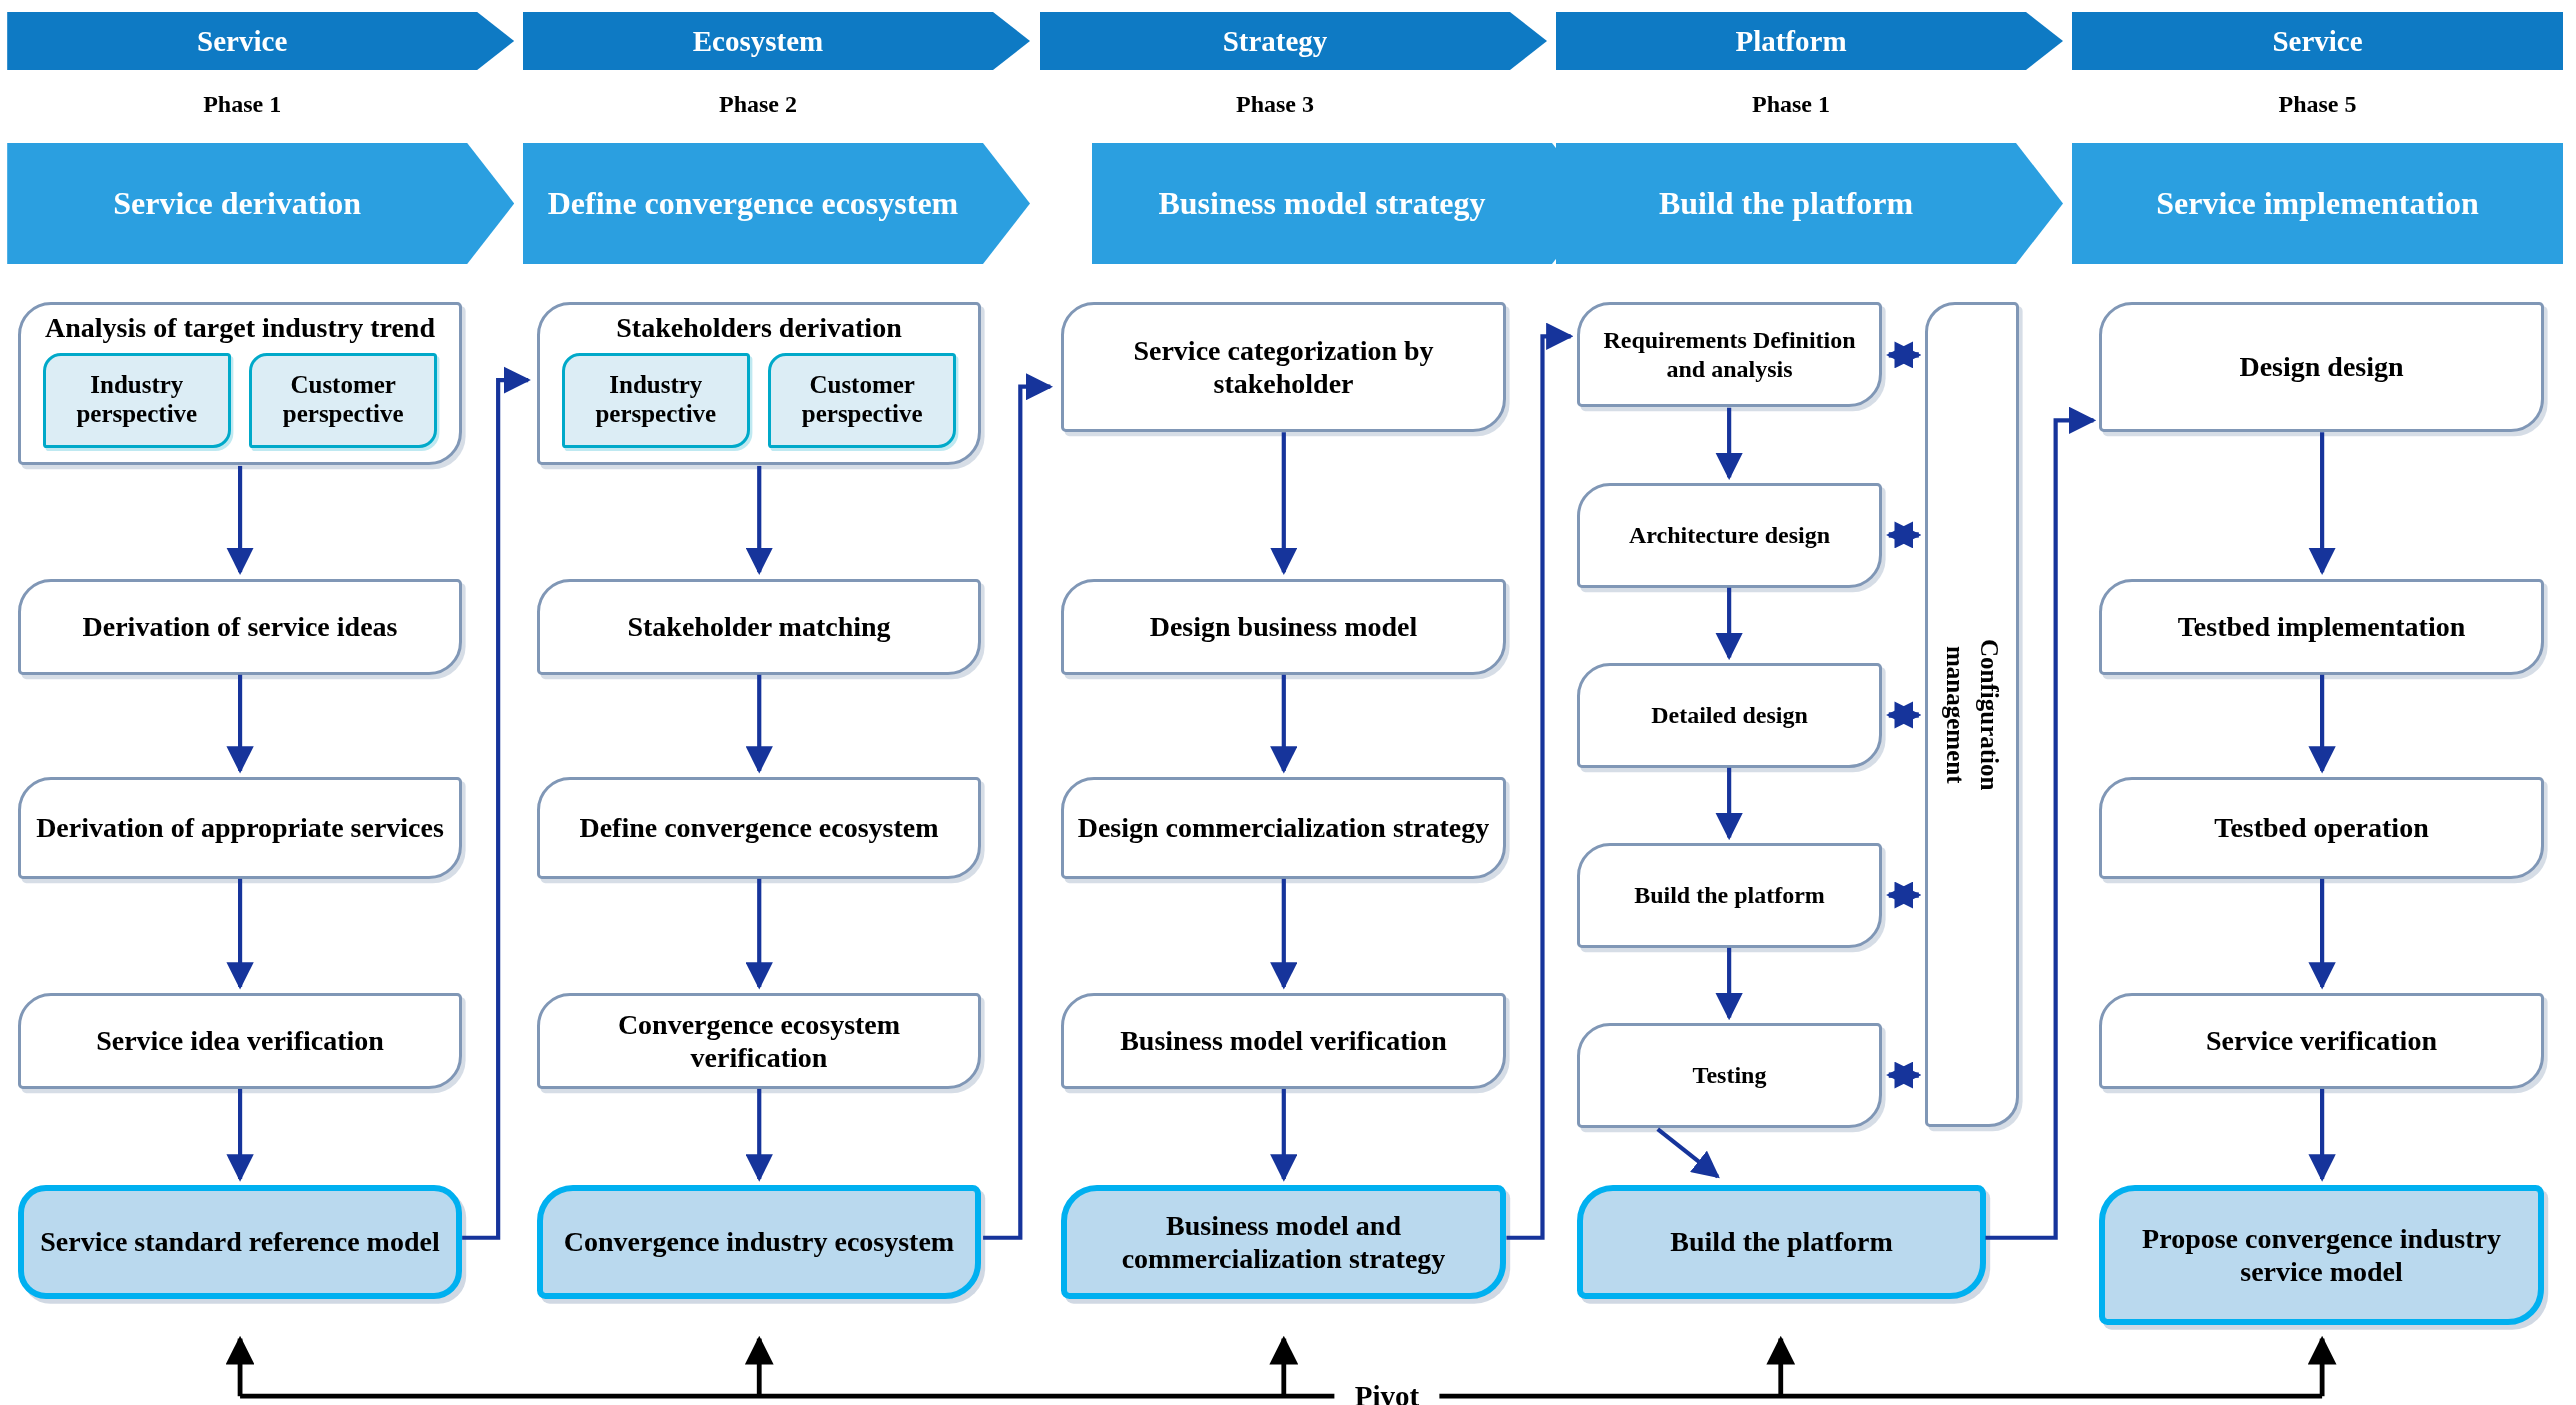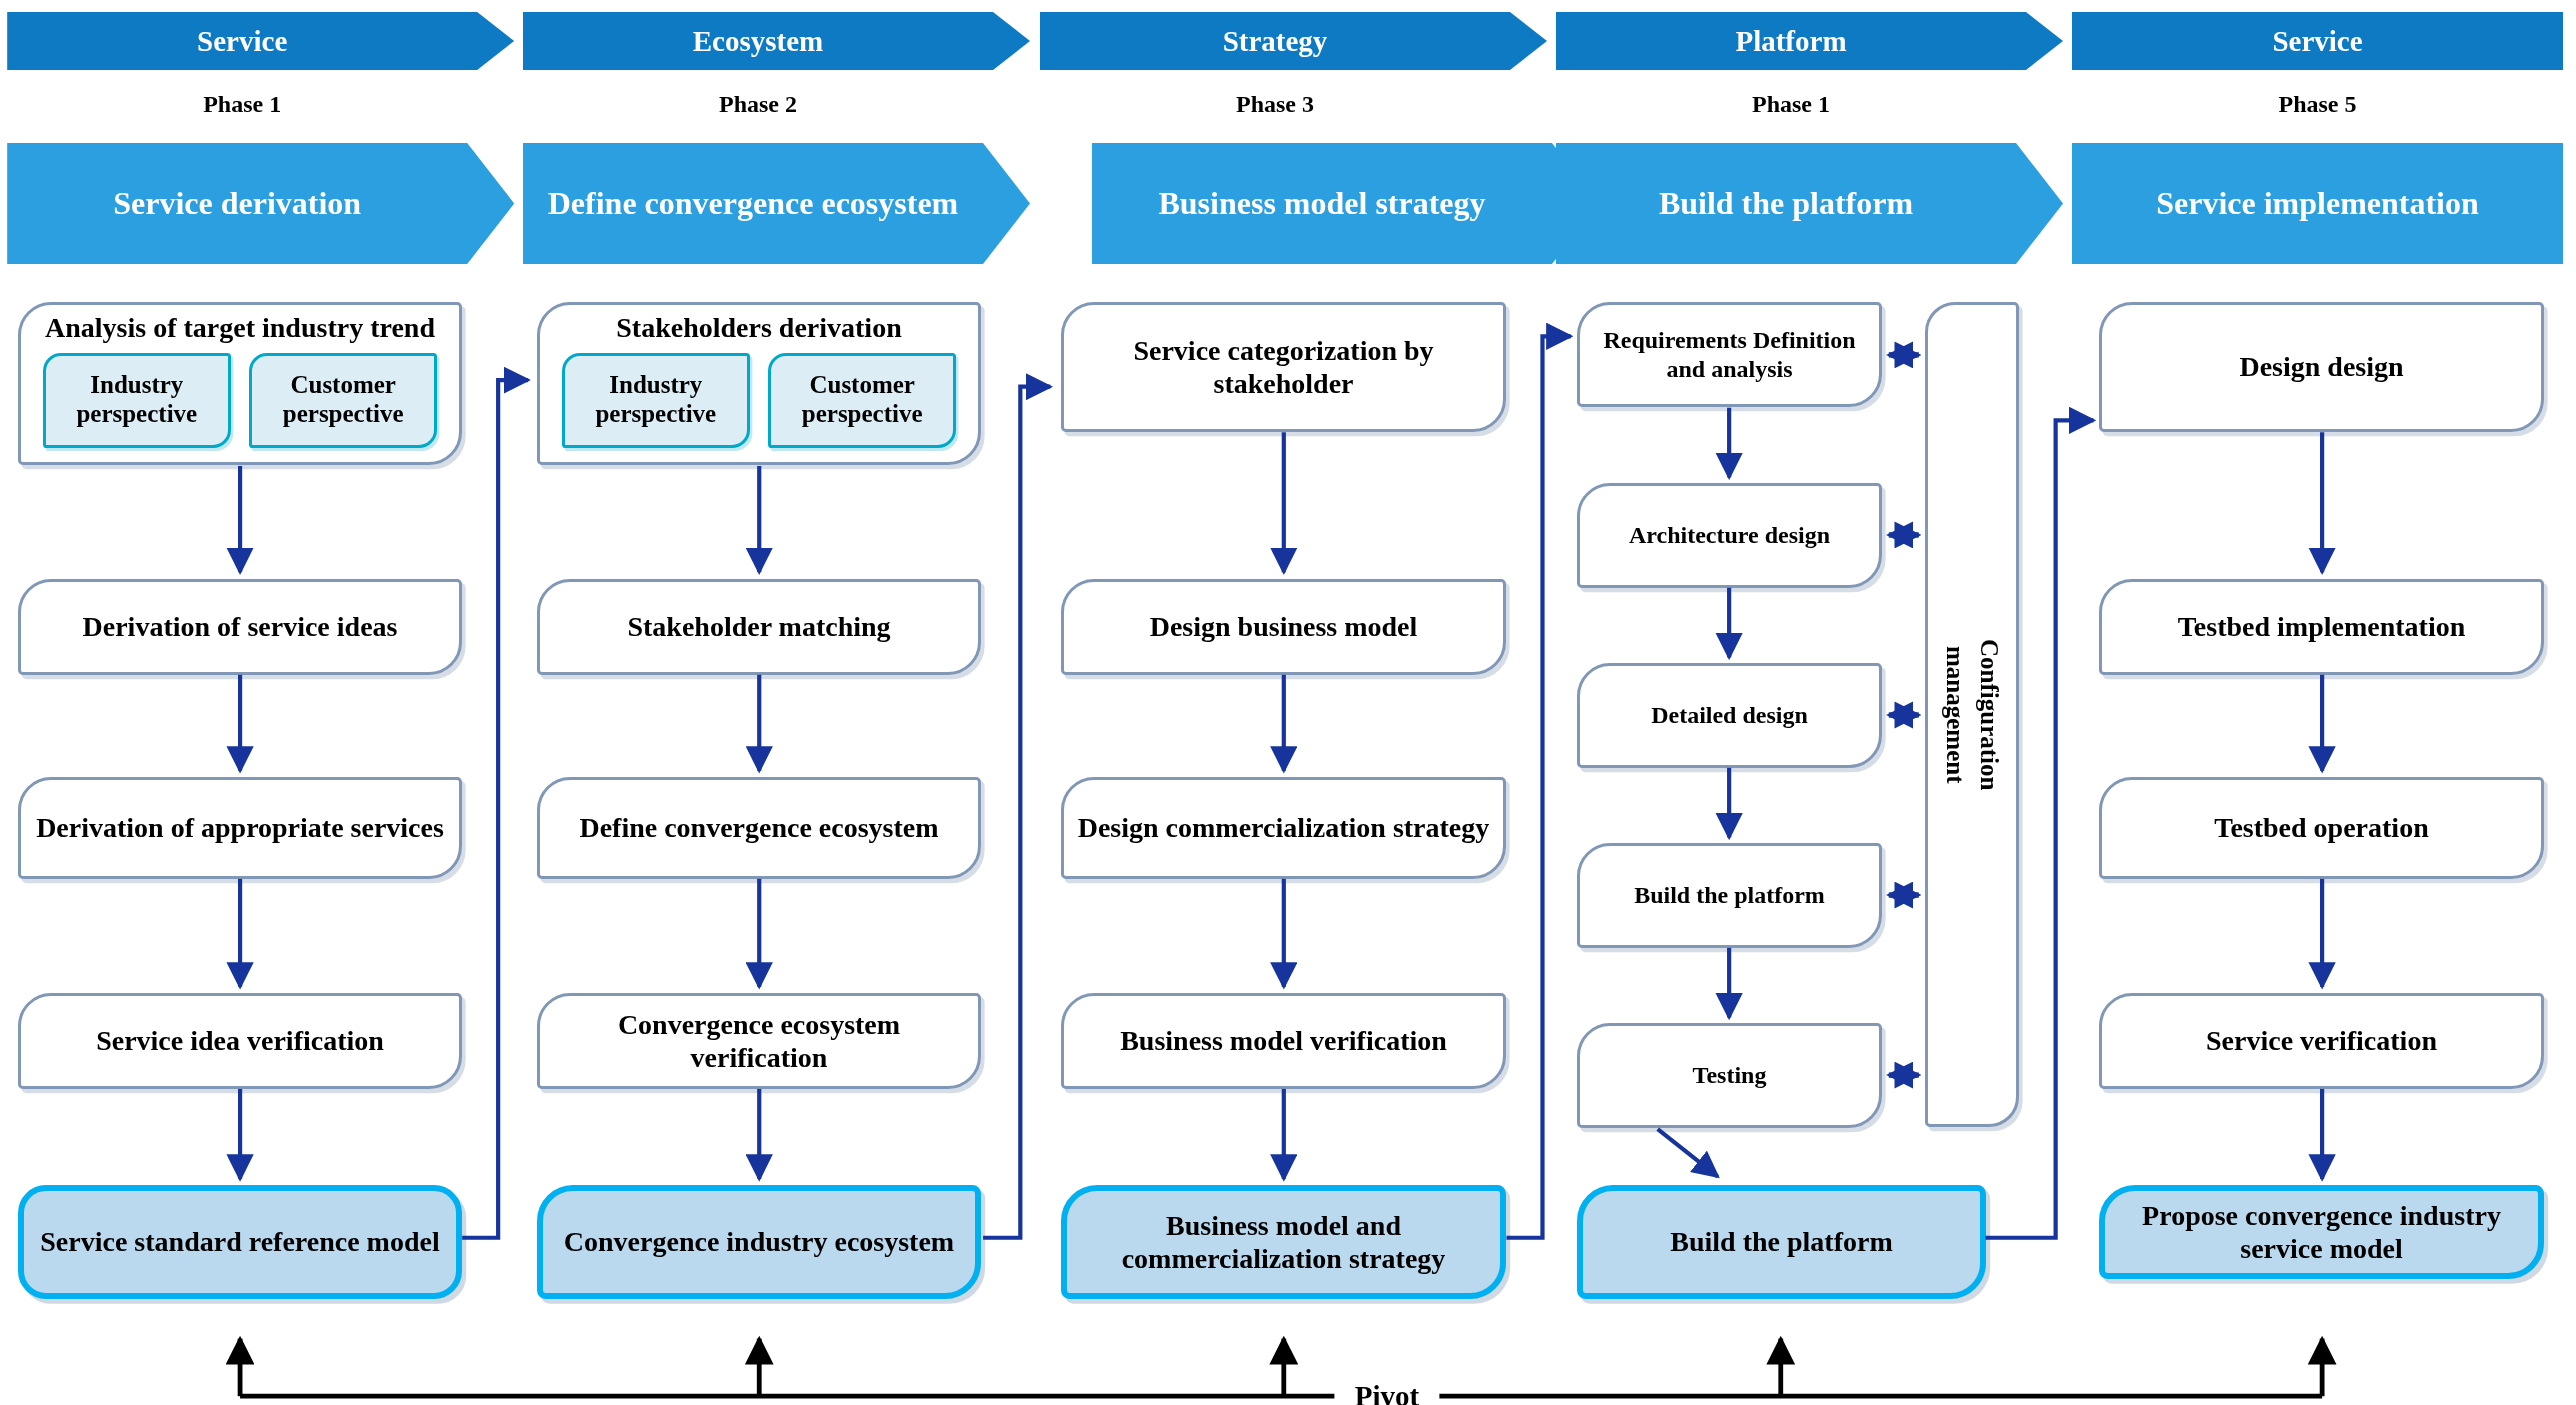--- a/index.html
+++ b/index.html
@@ -159,21 +159,21 @@
 <div class="abs box small-font" style="left:1577px;top:1023px;width:305px;height:105px;">Testing</div>
 <div class="abs config-bar" style="left:1925px;top:302px;width:94px;height:825px;">
   <div class="config-text">Configuration management</div>
 </div>
 <div class="abs box highlight" style="left:1577px;top:1185px;width:409px;height:114px;">Build the platform</div>
 
 <div class="abs box" style="left:2099px;top:302px;width:445px;height:130px;">Design design</div>
 <div class="abs box" style="left:2099px;top:579px;width:445px;height:96px;">Testbed implementation</div>
 <div class="abs box" style="left:2099px;top:777px;width:445px;height:102px;">Testbed operation</div>
 <div class="abs box" style="left:2099px;top:993px;width:445px;height:96px;">Service verification</div>
-<div class="abs box highlight" style="left:2099px;top:1185px;width:445px;height:94px;">Propose convergence industry service model</div>
+<div class="abs box highlight" style="left:2099px;top:1185px;width:445px;height:140px;">Propose convergence industry service model</div>
 
 <div class="abs pivot-label" style="left:1387px;top:1396px;">Pivot</div>
 
 <svg class="connector-layer" width="2576" height="1406" viewBox="0 0 4292 2342">
   <defs>
     <marker id="ahb" viewBox="0 0 10 10" refX="9" refY="5" markerWidth="6.5" markerHeight="6.5" orient="auto-start-reverse">
       <path d="M0,0 L10,5 L0,10 z" fill="#16349b"></path>
     </marker>
     <marker id="ahd" viewBox="0 0 10 10" refX="9" refY="5" markerWidth="5" markerHeight="5" orient="auto-start-reverse">
       <path d="M0,0 L10,5 L0,10 z" fill="#16349b"></path>

